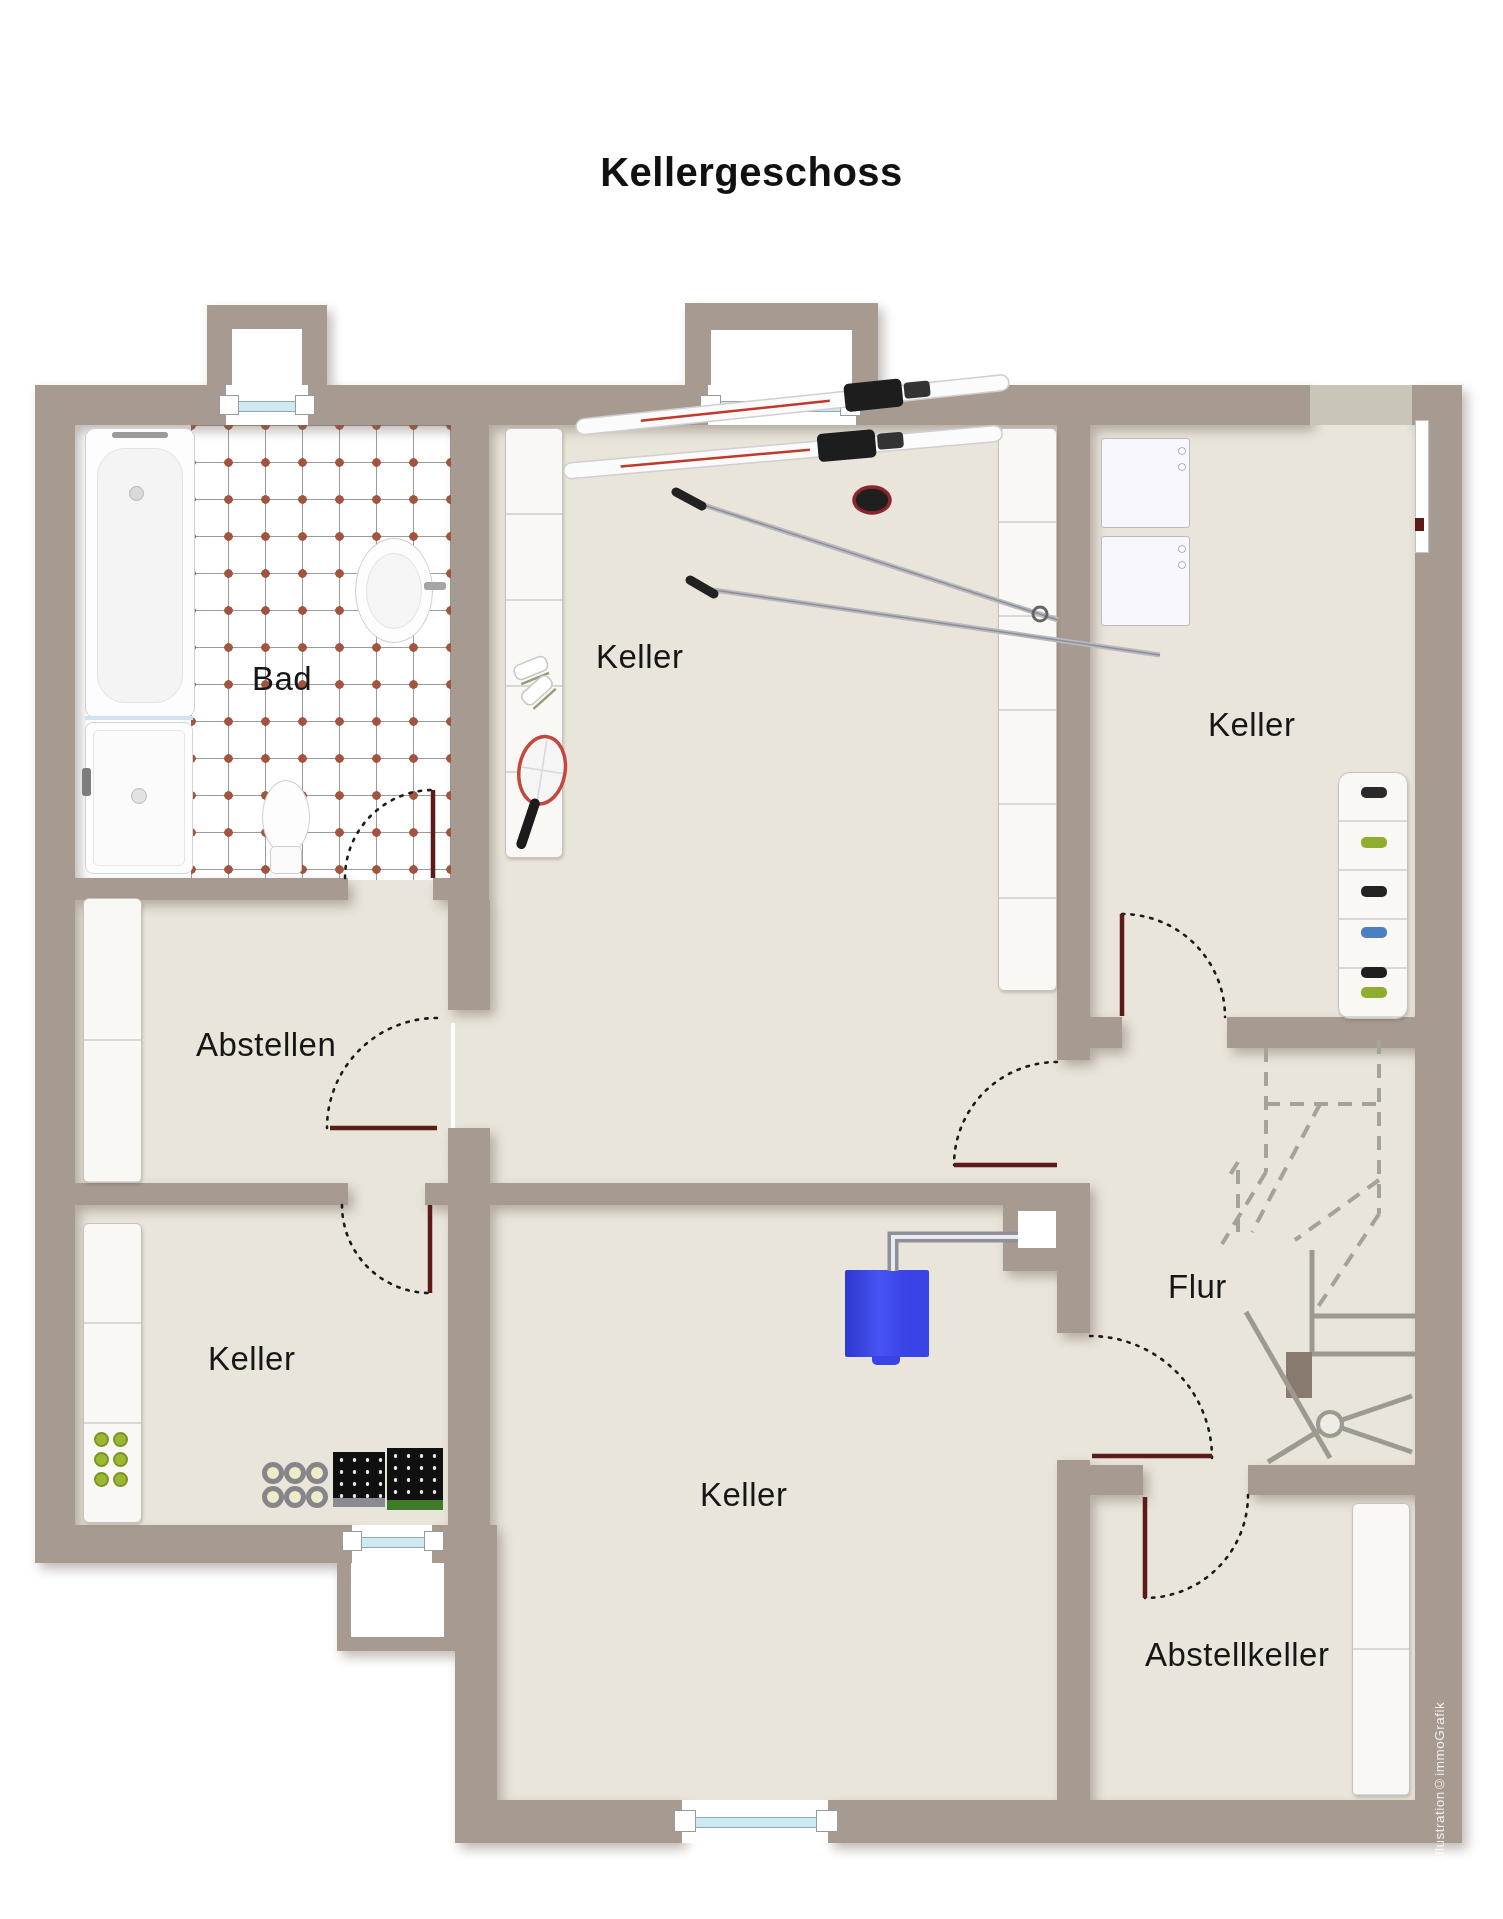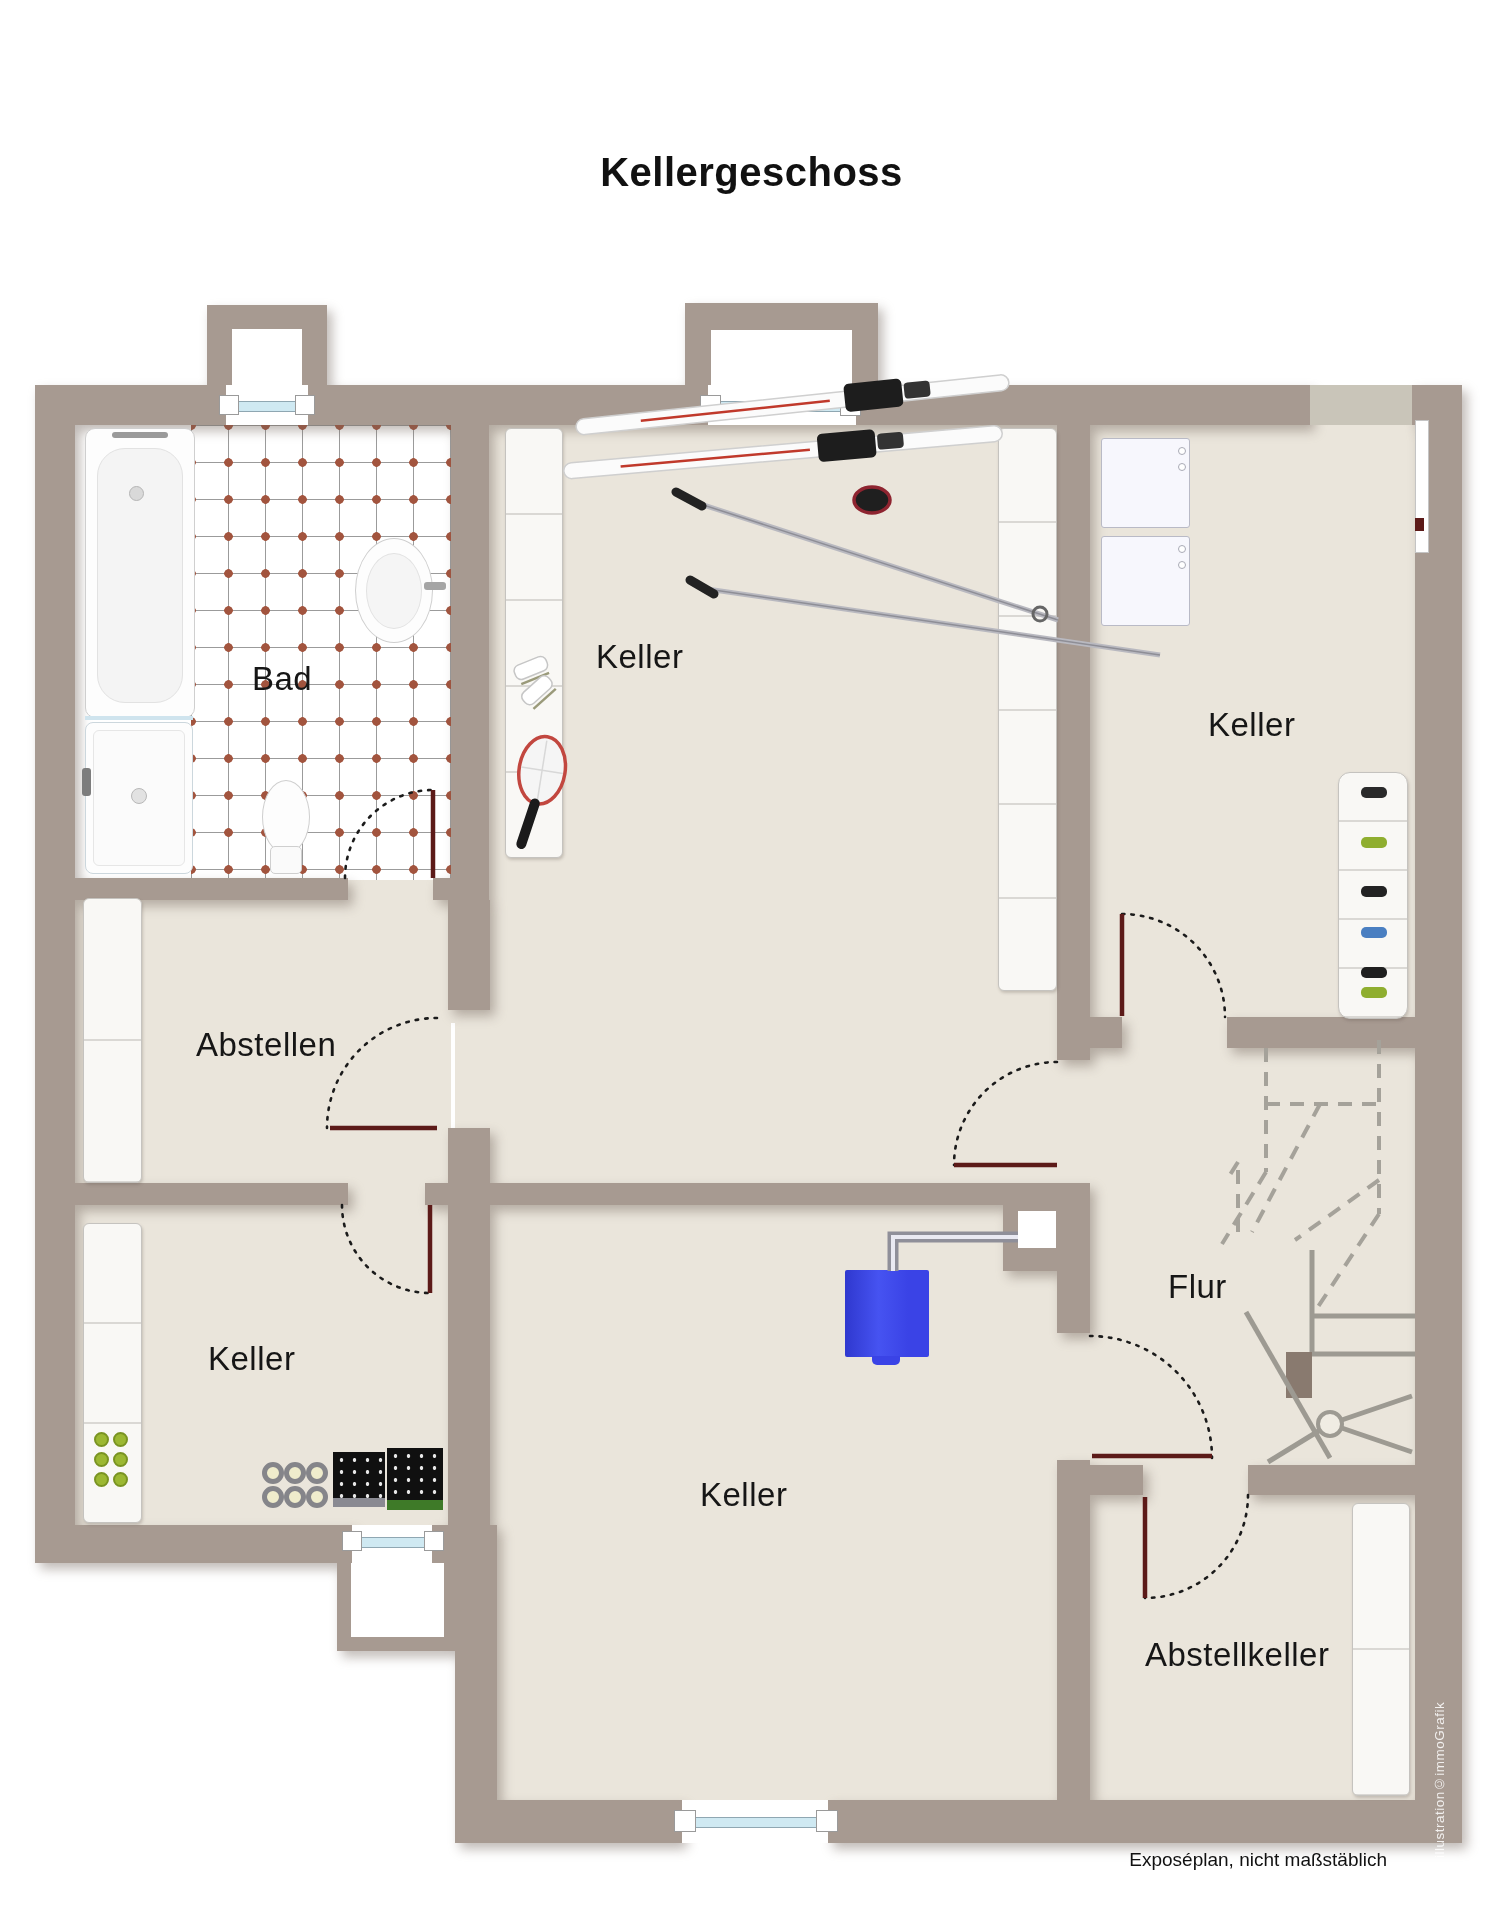--- a/index.html
+++ b/index.html
@@ -285,15 +285,14 @@
 
   <div class="title">Kellergeschoss</div>
   <div class="lbl" style="left:252px;top:660px;">Bad</div>
   <div class="lbl" style="left:596px;top:638px;">Keller</div>
   <div class="lbl" style="left:1208px;top:706px;">Keller</div>
   <div class="lbl" style="left:196px;top:1026px;">Abstellen</div>
   <div class="lbl" style="left:208px;top:1340px;">Keller</div>
   <div class="lbl" style="left:700px;top:1476px;">Keller</div>
   <div class="lbl" style="left:1168px;top:1268px;">Flur</div>
   <div class="lbl" style="left:1145px;top:1636px;">Abstellkeller</div>
-  <div class="footer">Exposéplan, nicht maßstäblich</div>
   <div class="watermark">illustration©immoGrafik</div>
 </div>
 
 </body></html>

